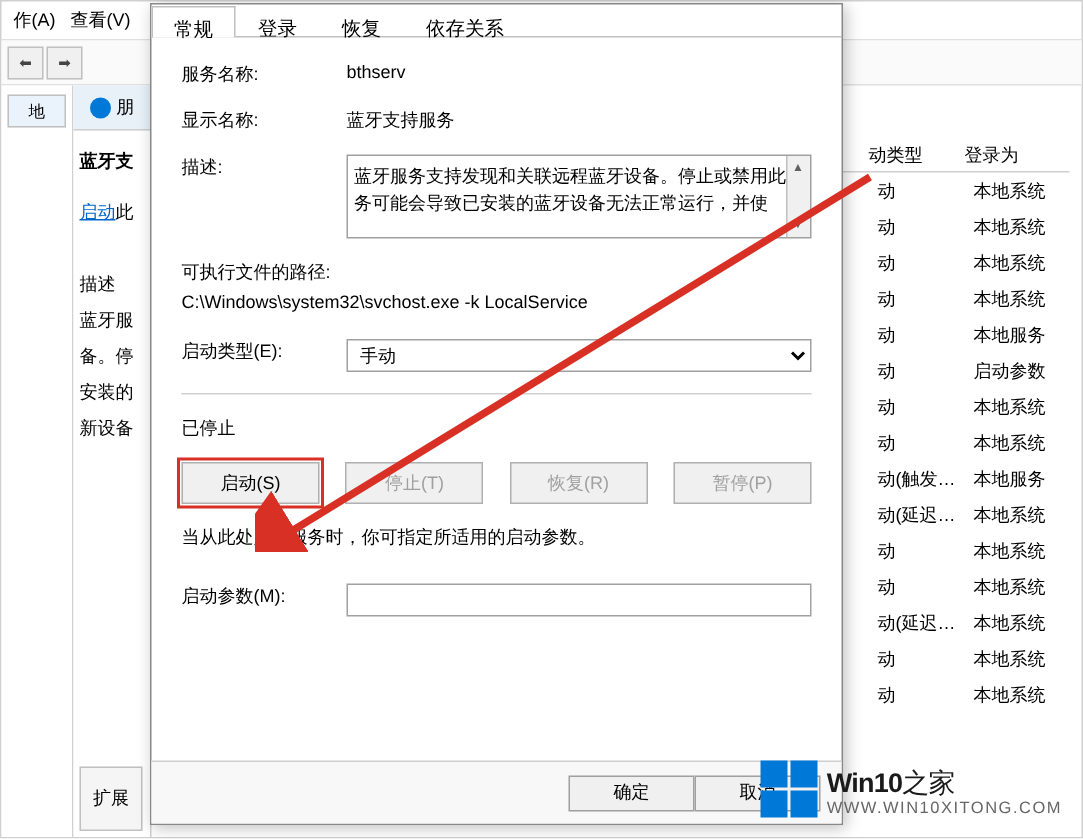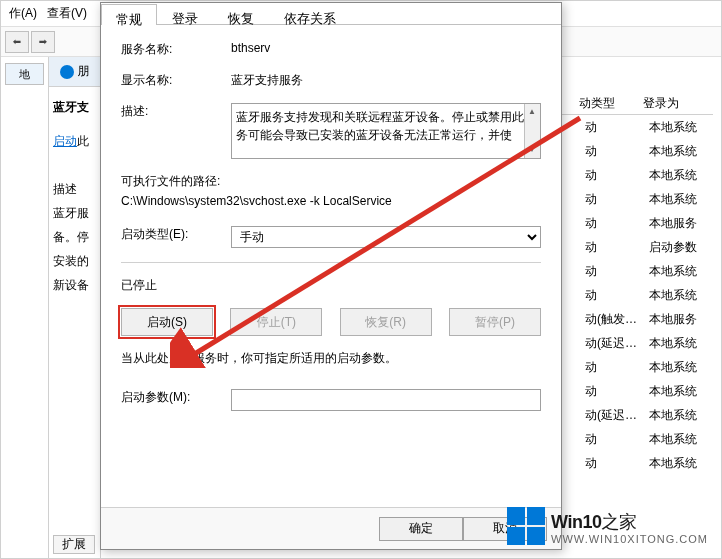--- a/index.html
+++ b/index.html
@@ -17,21 +17,21 @@
   .mid-body { padding: 8px 4px; font-size: 12px; line-height: 2; }
   .link { color: #0066cc; text-decoration: underline; }
   .right-col { flex: 1; position: relative; }
   .table-head { position: absolute; top: 34px; left: 0; right: 8px; height: 24px; background: #fff; border-bottom: 1px solid #d0d0d0; display: flex; justify-content: flex-end; padding-right: 8px; }
   .th { width: 64px; font-size: 12px; color: #000; padding: 4px 2px; }
   .table-rows { position: absolute; top: 58px; left: 0; right: 0; bottom: 30px; overflow: hidden; }
   .tr { display: flex; justify-content: flex-end; padding-right: 8px; height: 24px; align-items: center; }
   .td1 { width: 64px; font-size: 12px; text-align: left; }
   .td2 { width: 64px; font-size: 12px; text-align: left; }
   .bottom-tabs { position: absolute; bottom: 4px; left: 4px; display: flex; }
-  .btab { border: 1px solid #c0c0c0; padding: 0 8px; font-size: 12px; background: #f5f5f5; margin-right: -1px; }
+  .btab { border: 1px solid #c0c0c0; padding: 12px 8px; font-size: 12px; background: #f5f5f5; margin-right: -1px; }
   
   .dialog { position: absolute; left: 100px; top: 2px; width: 462px; height: 548px; background: #fff; border: 1px solid #888; box-shadow: 2px 2px 10px rgba(0,0,0,0.25); }
   .tabs { display: flex; border-bottom: 1px solid #c0c0c0; height: 22px; }
   .tab { padding: 6px 14px; font-size: 13px; border: 1px solid transparent; border-bottom: none; cursor: pointer; }
   .tab.active { border-color: #c0c0c0; background: #fff; position: relative; top: 1px; }
   .dlg-body { padding: 16px 20px 10px 20px; }
   .row { display: flex; align-items: flex-start; margin-bottom: 14px; }
   .lbl { width: 110px; font-size: 12px; flex-shrink: 0; }
   .val { font-size: 12px; flex: 1; }
   .desc-box { flex: 1; height: 56px; border: 1px solid #a0a0a0; padding: 4px; font-size: 12px; line-height: 1.5; overflow: hidden; position: relative; }

